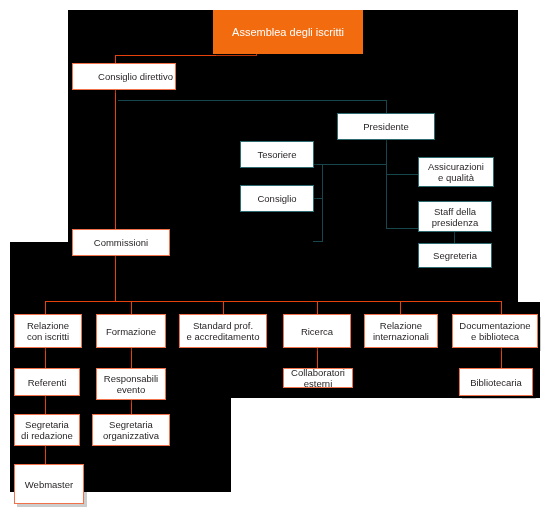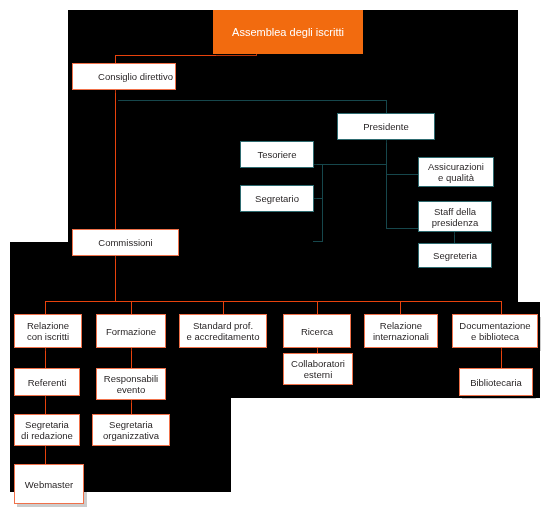--- a/index.html
+++ b/index.html
@@ -124,39 +124,39 @@
 
   <div class="node teal" style="left:337px; top:113px; width:98px; height:27px;">
     <span class="lbl">Presidente</span>
   </div>
 
   <div class="node teal" style="left:240px; top:141px; width:74px; height:27px;">
     <span class="lbl">Tesoriere</span>
   </div>
 
   <div class="node teal" style="left:240px; top:185px; width:74px; height:27px;">
-    <span class="lbl">Segretario</span>
+    <span class="lbl">Consiglio</span>
   </div>
 
 
   <div class="node teal" style="left:418px; top:157px; width:76px; height:30px;">
     <span class="lbl">Assicurazioni
 e qualità</span>
   </div>
 
   <div class="node teal" style="left:418px; top:201px; width:74px; height:31px;">
     <span class="lbl">Staff della
 presidenza</span>
   </div>
 
   <div class="node teal" style="left:418px; top:243px; width:74px; height:25px;">
     <span class="lbl">Segreteria</span>
   </div>
 
-  <div class="node" style="left:72px; top:229px; width:107px; height:27px;">
+  <div class="node" style="left:72px; top:229px; width:98px; height:27px;">
     <span class="lbl">Commissioni</span>
   </div>
 
   <div class="node" style="left:14px; top:314px; width:68px; height:34px;">
     <span class="lbl">Relazione
 con iscritti</span>
   </div>
 
   <div class="node" style="left:96px; top:314px; width:70px; height:34px;">
     <span class="lbl">Formazione</span>
@@ -183,21 +183,21 @@
 
   <div class="node" style="left:14px; top:368px; width:66px; height:28px;">
     <span class="lbl">Referenti</span>
   </div>
 
   <div class="node" style="left:96px; top:368px; width:70px; height:32px;">
     <span class="lbl">Responsabili
 evento</span>
   </div>
 
-  <div class="node" style="left:283px; top:353px; width:70px; height:32px;">
+  <div class="node" style="left:283px; top:368px; width:70px; height:20px;">
     <span class="lbl">Collaboratori
 esterni</span>
   </div>
 
   <div class="node" style="left:459px; top:368px; width:74px; height:28px;">
     <span class="lbl">Bibliotecaria</span>
   </div>
 
   <div class="node" style="left:14px; top:414px; width:66px; height:32px;">
     <span class="lbl">Segretaria

